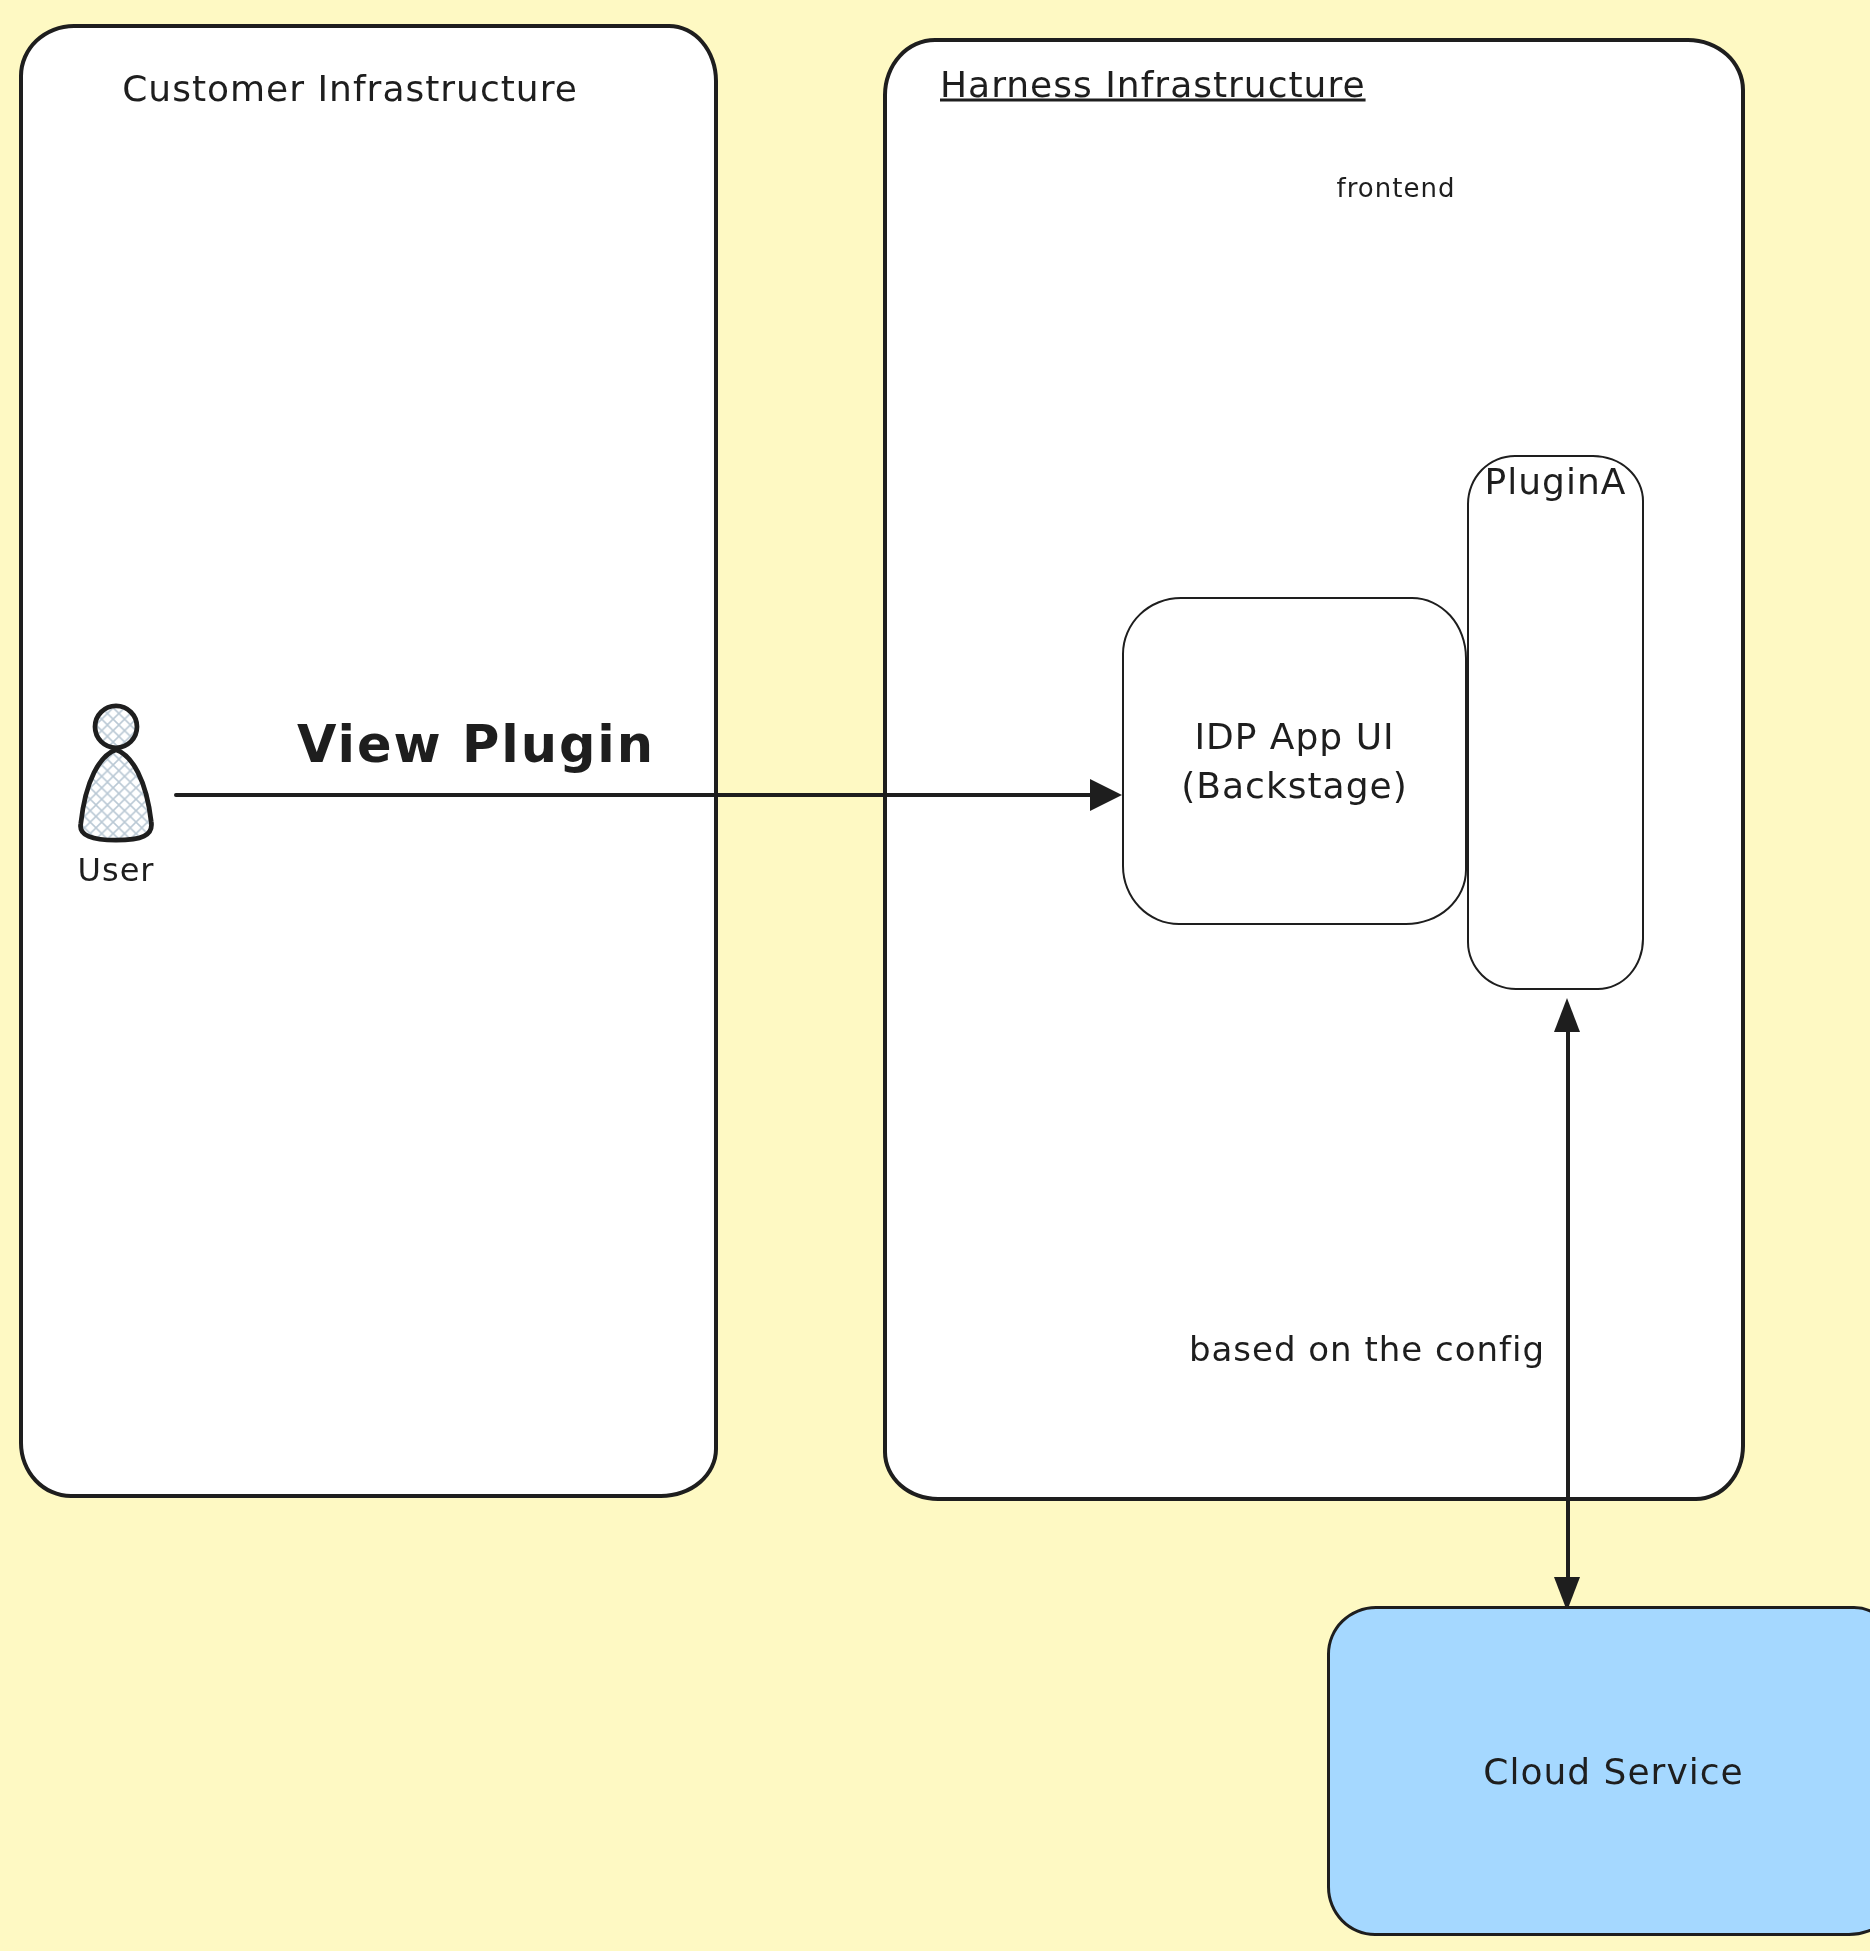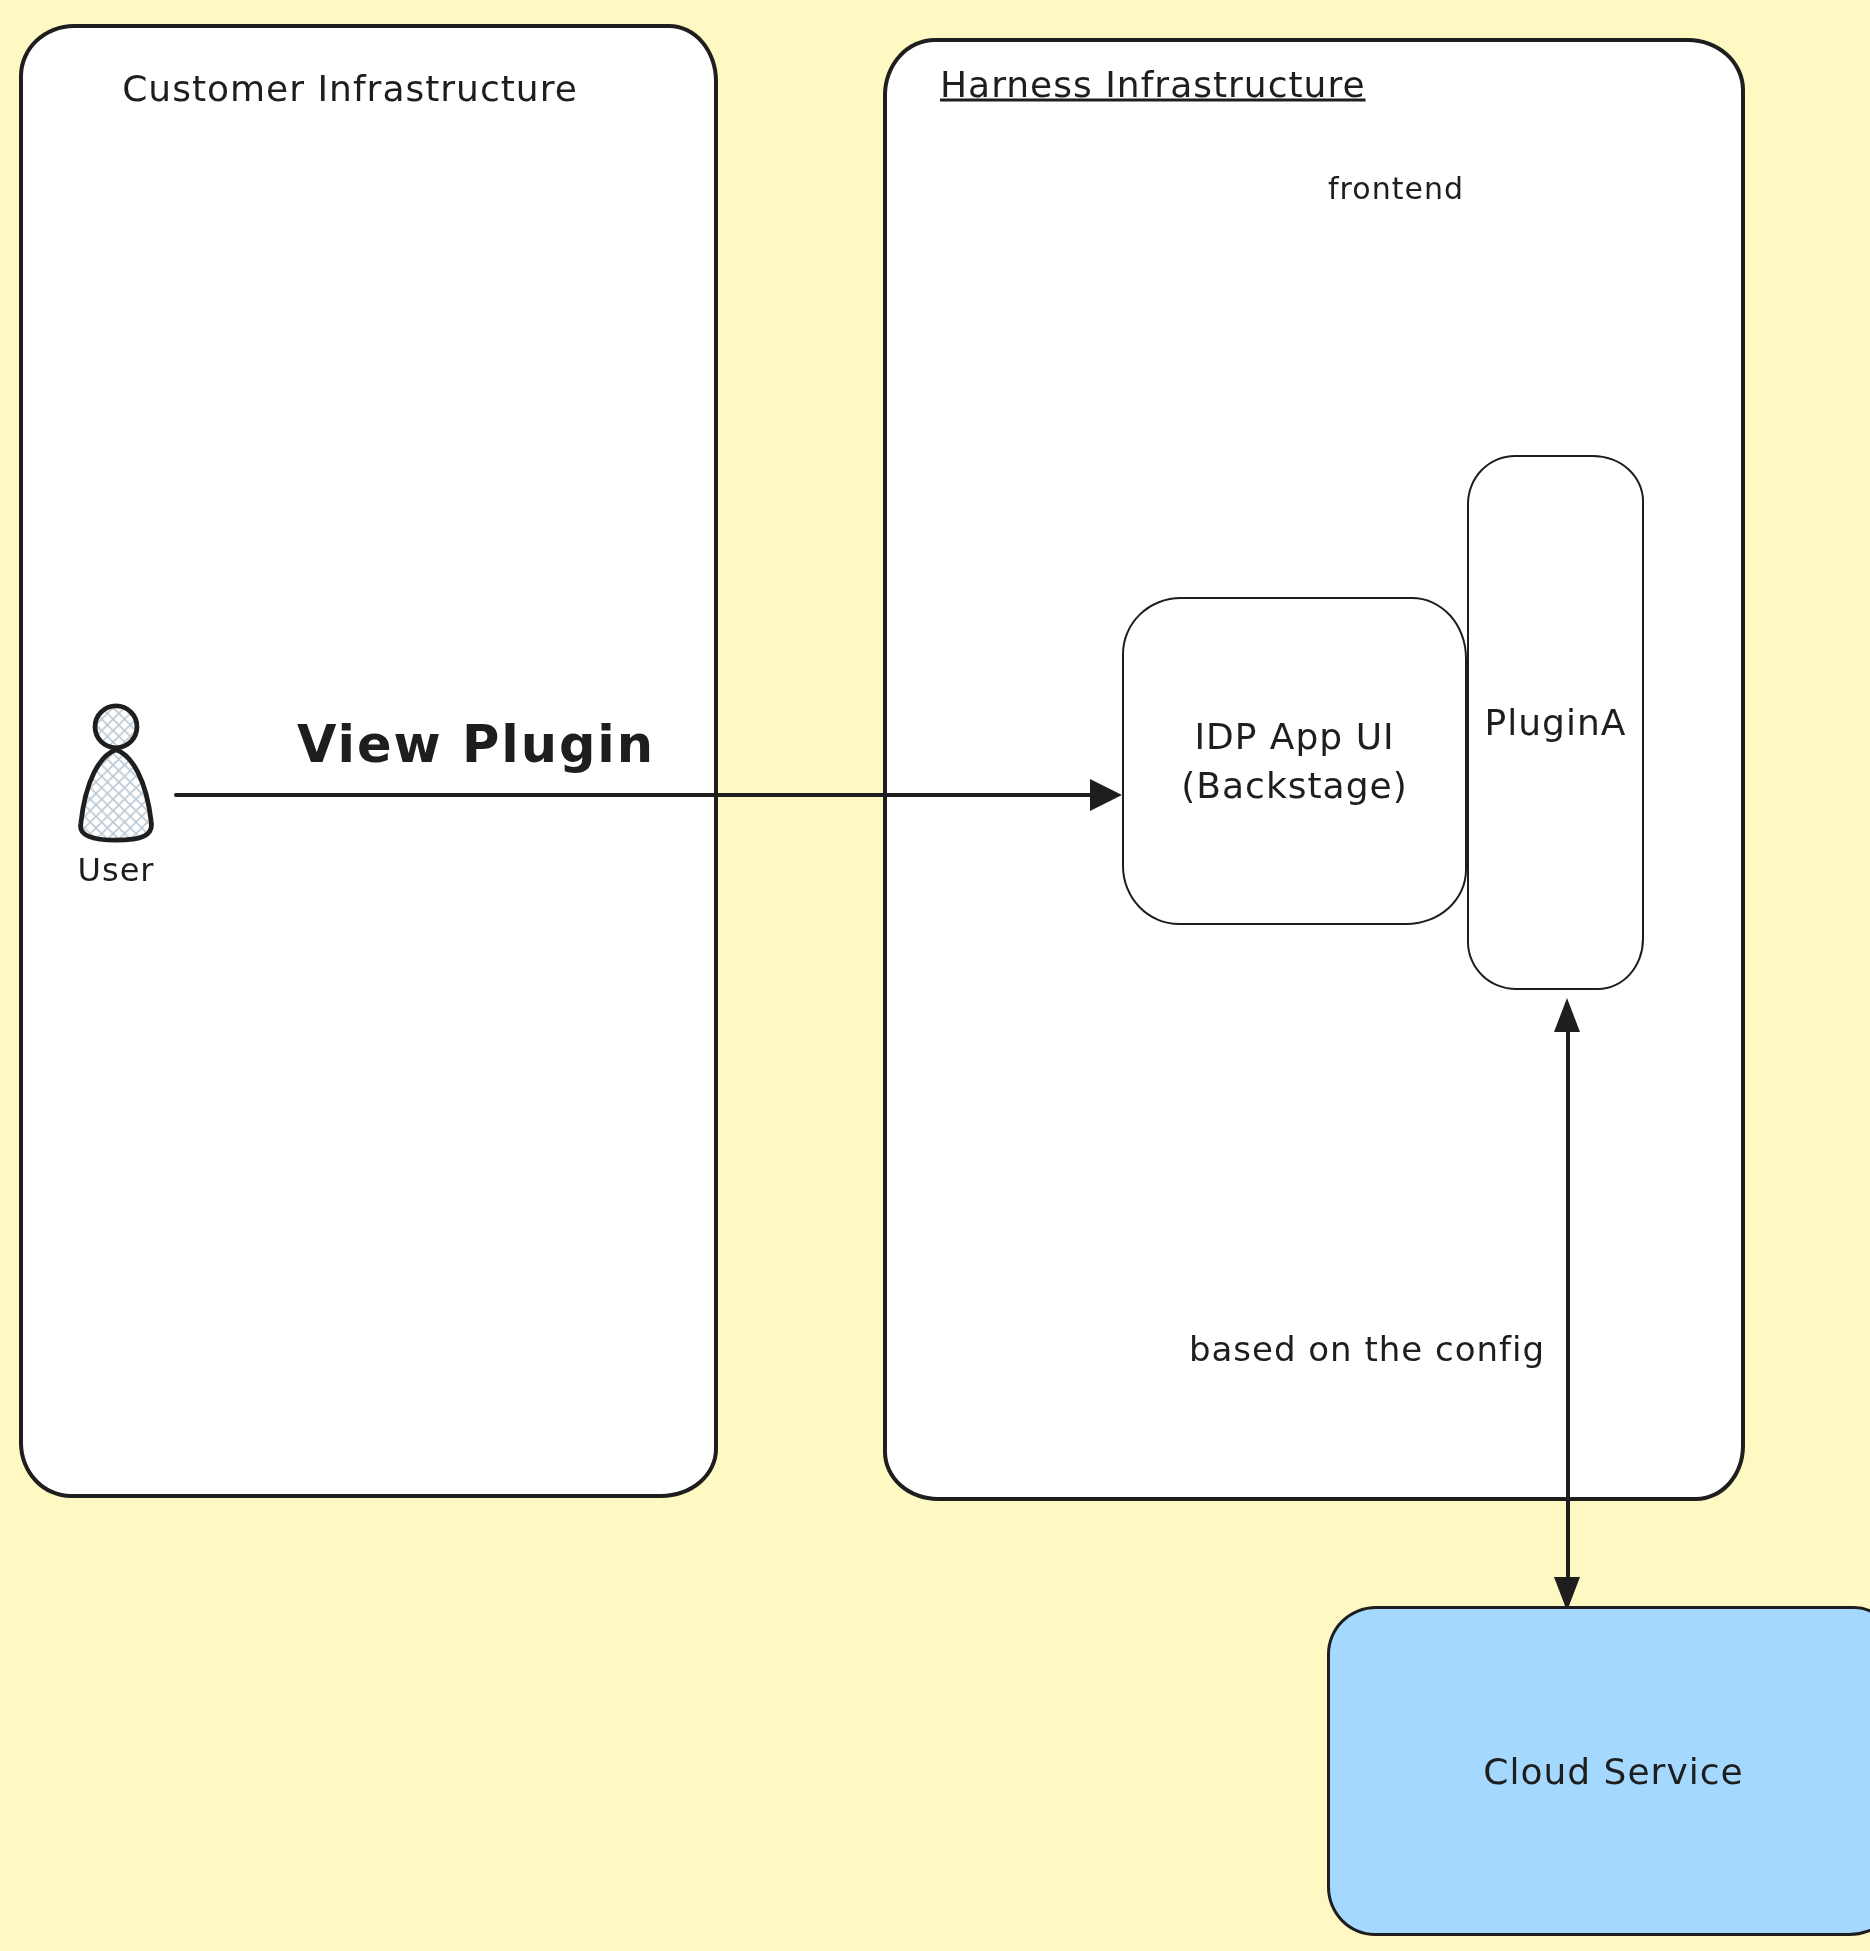--- a/index.html
+++ b/index.html
@@ -43,21 +43,21 @@
     display: flex; flex-direction: column;
     justify-content: center;
     text-align: center;
     margin-top: 41px;
   }
   .plugina-box {
     left: 1467px; top: 455px;
     width: 177px; height: 535px;
     border: 2.9px solid var(--stroke);
     border-radius: 48px 51px 46px 49px / 49px 46px 51px 48px;
-    display: flex; align-items: center; justify-content: center;
+    display: flex; align-items: flex-start; justify-content: center;
     text-align: center;
   }
   .cloud-box {
     left: 1279px; top: 1606px;
     width: 573px; height: 330px;
     border: 3.8px solid var(--stroke);
     background: var(--cloud-fill);
     border-radius: 49px 46px 51px 48px / 48px 51px 46px 49px;
     display: flex; align-items: center; justify-content: center;
     text-align: center;
@@ -75,21 +75,21 @@
   }
   .harness-title {
     left: 940px; top: 84px;
     transform: translateY(-50%);
     text-decoration: underline;
   }
   .frontend-label {
     position: absolute;
     left: 1396px; top: 188px;
     transform: translate(-50%, -50%);
-    font-size: 30px;
+    font-size: 26px;
     letter-spacing: 1px;
   }
   .node-label {
     font-size: 36px;
     line-height: 49px;
     letter-spacing: 1px;
   }
   .user-svg {
     position: absolute;
     left: 73px; top: 702px;

